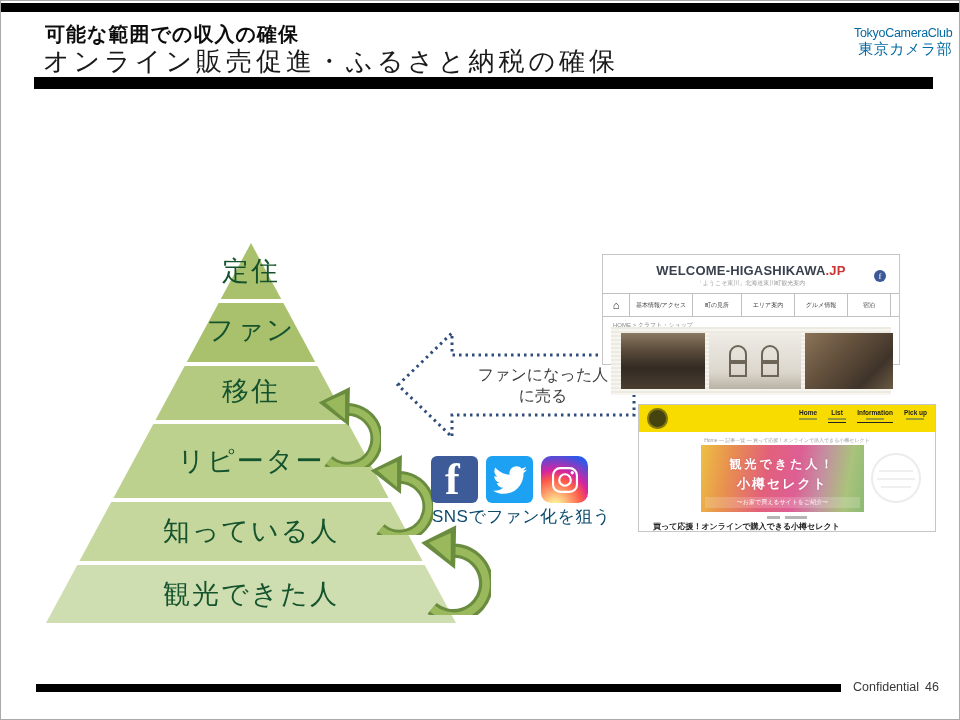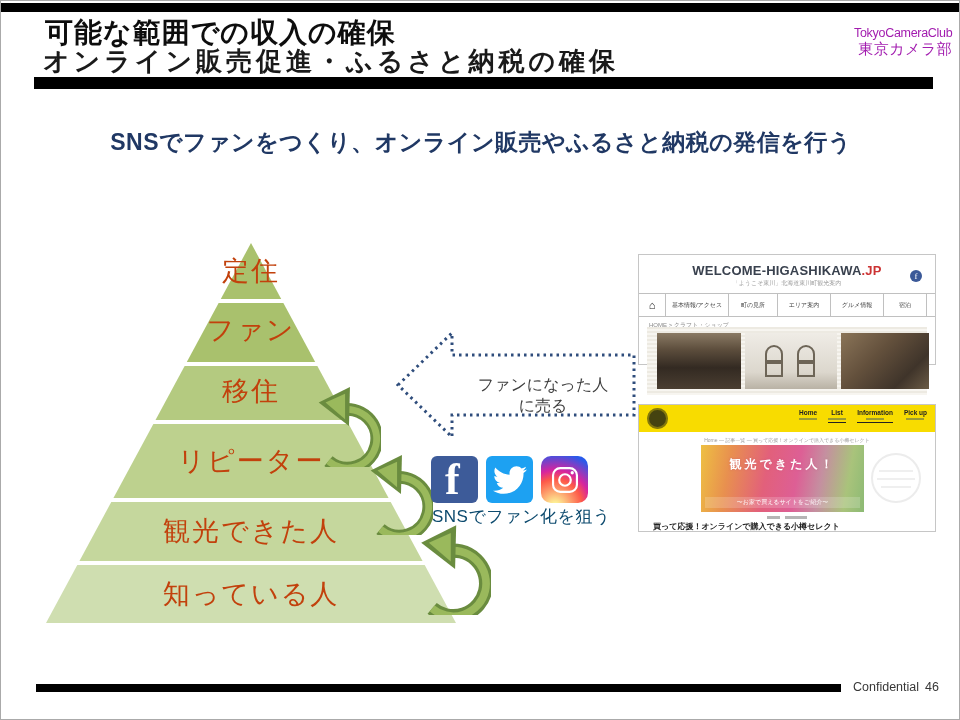--- a/index.html
+++ b/index.html
@@ -1,54 +1,54 @@
 <!DOCTYPE html>
 <html><head>
 <meta charset="utf-8">
 <style>
   html,body{margin:0;padding:0;background:#fff;}
   .slide{position:relative;width:960px;height:720px;background:#fff;
     border:1px solid #aaa;box-sizing:border-box;overflow:hidden;
     font-family:"Liberation Sans","DejaVu Sans",sans-serif;}
   
   .top-accent{position:absolute;left:0;top:2px;width:960px;height:9px;background:#000;}
-  .page-title{position:absolute;left:44px;top:13px;font-size:28px;font-weight:bold;color:#0d0d0d;letter-spacing:1px;white-space:nowrap;}
-  .page-subtitle{position:absolute;left:42px;top:43px;font-size:26px;font-weight:bold;color:#1a1a1a;letter-spacing:4px;white-space:nowrap;}
-  .brand{position:absolute;left:853px;top:26px;color:#a21caf;line-height:1.1;text-align:left;}
+  .page-title{position:absolute;left:44px;top:20px;font-size:20px;font-weight:bold;color:#0d0d0d;letter-spacing:1px;white-space:nowrap;}
+  .page-subtitle{position:absolute;left:42px;top:43px;font-size:26px;font-weight:normal;color:#1a1a1a;letter-spacing:4px;white-space:nowrap;}
+  .brand{position:absolute;left:853px;top:26px;color:#0369a1;line-height:1.1;text-align:left;}
   .brand .l1{font-size:12.5px;letter-spacing:-0.3px;}
   .brand .l2{font-size:15px;letter-spacing:0.5px;text-align:right;}
   .header-bar{position:absolute;left:33px;top:76px;width:899px;height:12px;background:#000;}
   
   .headline{position:absolute;left:0;top:126px;width:960px;text-align:center;font-size:23px;font-weight:bold;color:#203864;letter-spacing:0.5px;}
   
   .pyr-wrap{position:absolute;left:45px;top:242px;width:410px;height:380px;}
   .pyr-bg{position:absolute;inset:0;display:flex;flex-direction:column;gap:4px;
     clip-path:polygon(50% 0%,100% 100%,0% 100%);}
   .pyr-bg .row{width:100%;}
   .pyr-labels{position:absolute;inset:0;display:flex;flex-direction:column;gap:4px;}
   .pyr-labels .row{width:100%;display:flex;align-items:center;justify-content:center;
-    font-size:27px;color:#c2410c;letter-spacing:2px;white-space:nowrap;}
+    font-size:27px;color:#14532d;letter-spacing:2px;white-space:nowrap;}
   .h1{height:58px}.h2{height:62px}.h3{height:57px}.h4{height:77px}.h5{height:61px}.h6{height:61px}
   
   .cyc{position:absolute;}
   
   .callout-svg{position:absolute;left:393px;top:326px;}
   .callout-text{position:absolute;left:452px;top:363px;width:180px;text-align:center;
-    font-size:16px;line-height:21px;color:#3f3f3f;margin-top:10px;}
+    font-size:16px;line-height:21px;color:#3f3f3f;}
   
   .sns-row{position:absolute;left:430px;top:455px;display:flex;gap:8px;}
   .sns-ic{width:47px;height:47px;border-radius:6px;position:relative;}
   .fb{background:#3d5b99;color:#fff;overflow:hidden;}
   .fb span{position:absolute;left:14px;top:-2px;font-size:44px;font-weight:bold;font-family:"Liberation Serif",serif;}
   .tw{background:#1da1f2;display:flex;align-items:center;justify-content:center;}
   .ig{border-radius:10px;display:flex;align-items:center;justify-content:center;
     background:radial-gradient(circle at 30% 107%,#fdf497 0%,#fdf497 5%,#fd5949 45%,#d6249f 60%,#285AEB 90%);}
   .sns-caption{position:absolute;left:431px;top:504px;font-size:17px;color:#0c4a6e;letter-spacing:0.5px;}
   
-  .site1{position:absolute;left:637px;top:253px;width:298px;height:111px;background:#fff;
+  .site1{position:absolute;left:601px;top:253px;width:298px;height:111px;background:#fff;
     border:1px solid #c6c6c6;box-sizing:border-box;}
   .s1-title{margin-top:8px;text-align:center;font-size:13px;font-weight:bold;color:#39414e;letter-spacing:0.2px;}
   .s1-title .jp{color:#c33;}
   .s1-tag{text-align:center;font-size:6px;color:#9a9a9a;margin-top:1px;}
   .s1-fb{position:absolute;right:13px;top:15px;width:12px;height:12px;border-radius:50%;background:#3b5998;
     color:#fff;font-size:9px;line-height:12px;text-align:center;font-family:"Liberation Serif",serif;}
   .s1-nav{margin-top:5px;height:22px;border-top:1px solid #c0c0c0;border-bottom:1px solid #c0c0c0;display:flex;}
   .s1-nav .cell{border-right:1px solid #c0c0c0;display:flex;align-items:center;justify-content:center;
     font-size:6px;color:#3c3c3c;white-space:nowrap;}
   .s1-nav .home{width:26px;font-size:11px;color:#222;}
@@ -100,38 +100,37 @@
   <div class="page-title">可能な範囲での収入の確保</div>
   <div class="page-subtitle">オンライン販売促進・ふるさと納税の確保</div>
 
   <div class="brand">
     <div class="l1">TokyoCameraClub</div>
     <div class="l2">東京カメラ部</div>
   </div>
 
   <div class="header-bar"></div>
 
-  <div class="headline">SNSでファンをつくり、オンライン販売やふるさと納税の発信を行う</div>
 
   <div class="pyr-wrap">
     <div class="pyr-bg">
       <div class="row h1" style="background-color: rgb(169, 193, 109);"></div>
       <div class="row h2" style="background-color: rgb(169, 193, 109);"></div>
       <div class="row h3" style="background-color: rgb(180, 202, 128);"></div>
       <div class="row h4" style="background-color: rgb(189, 209, 142);"></div>
       <div class="row h5" style="background-color: rgb(197, 215, 157);"></div>
       <div class="row h6" style="background-color: rgb(207, 222, 176);"></div>
     </div>
     <div class="pyr-labels">
       <div class="row h1">定住</div>
       <div class="row h3">ファン</div>
       <div class="row h2">移住</div>
       <div class="row h4">リピーター</div>
+      <div class="row h6">知っている人</div>
       <div class="row h5">観光できた人</div>
-      <div class="row h6">知っている人</div>
     </div>
   </div>
 
   <svg class="cyc" style="left:314px;top:382px" width="66" height="84" viewBox="0 0 64 86">
     <path d="M 12 80 A 30 30 0 1 0 24 28" fill="none" stroke="#6a8c3f" stroke-width="13"></path>
     <path d="M 12 80 A 30 30 0 1 0 24 28" fill="none" stroke="#9ab95c" stroke-width="7"></path>
     <polygon points="2,20 34,4 33,44" fill="#6a8c3f"></polygon>
     <polygon points="9,20 29,11 29,37" fill="#9ab95c"></polygon>
   </svg>
   <svg class="cyc" style="left:366px;top:450px" width="66" height="84" viewBox="0 0 64 86">
@@ -217,20 +216,21 @@
         </div>
         <div class="item">
           <div>Pick up</div>
           <div class="sub"></div>
         </div>
       </div>
     </div>
     <div class="s2-bread">Home ― 記事一覧 ― 買って応援！オンラインで購入できる小樽セレクト</div>
     <div class="s2-banner">
       <div class="b1">観光できた人！</div>
+      <div class="b2">小樽セレクト</div>
       <div class="b3">〜お家で買えるサイトをご紹介〜</div>
     </div>
     <svg class="s2-mark" width="62" height="62" viewBox="0 0 62 62">
       <circle cx="31" cy="29" r="24" fill="none" stroke="#ececec" stroke-width="2"></circle>
       <line x1="14" y1="22" x2="48" y2="22" stroke="#efefef" stroke-width="2"></line>
       <line x1="12" y1="30" x2="50" y2="30" stroke="#efefef" stroke-width="2"></line>
       <line x1="16" y1="38" x2="46" y2="38" stroke="#efefef" stroke-width="2"></line>
     </svg>
     <div class="s2-meta">
       <i class="m1"></i>

